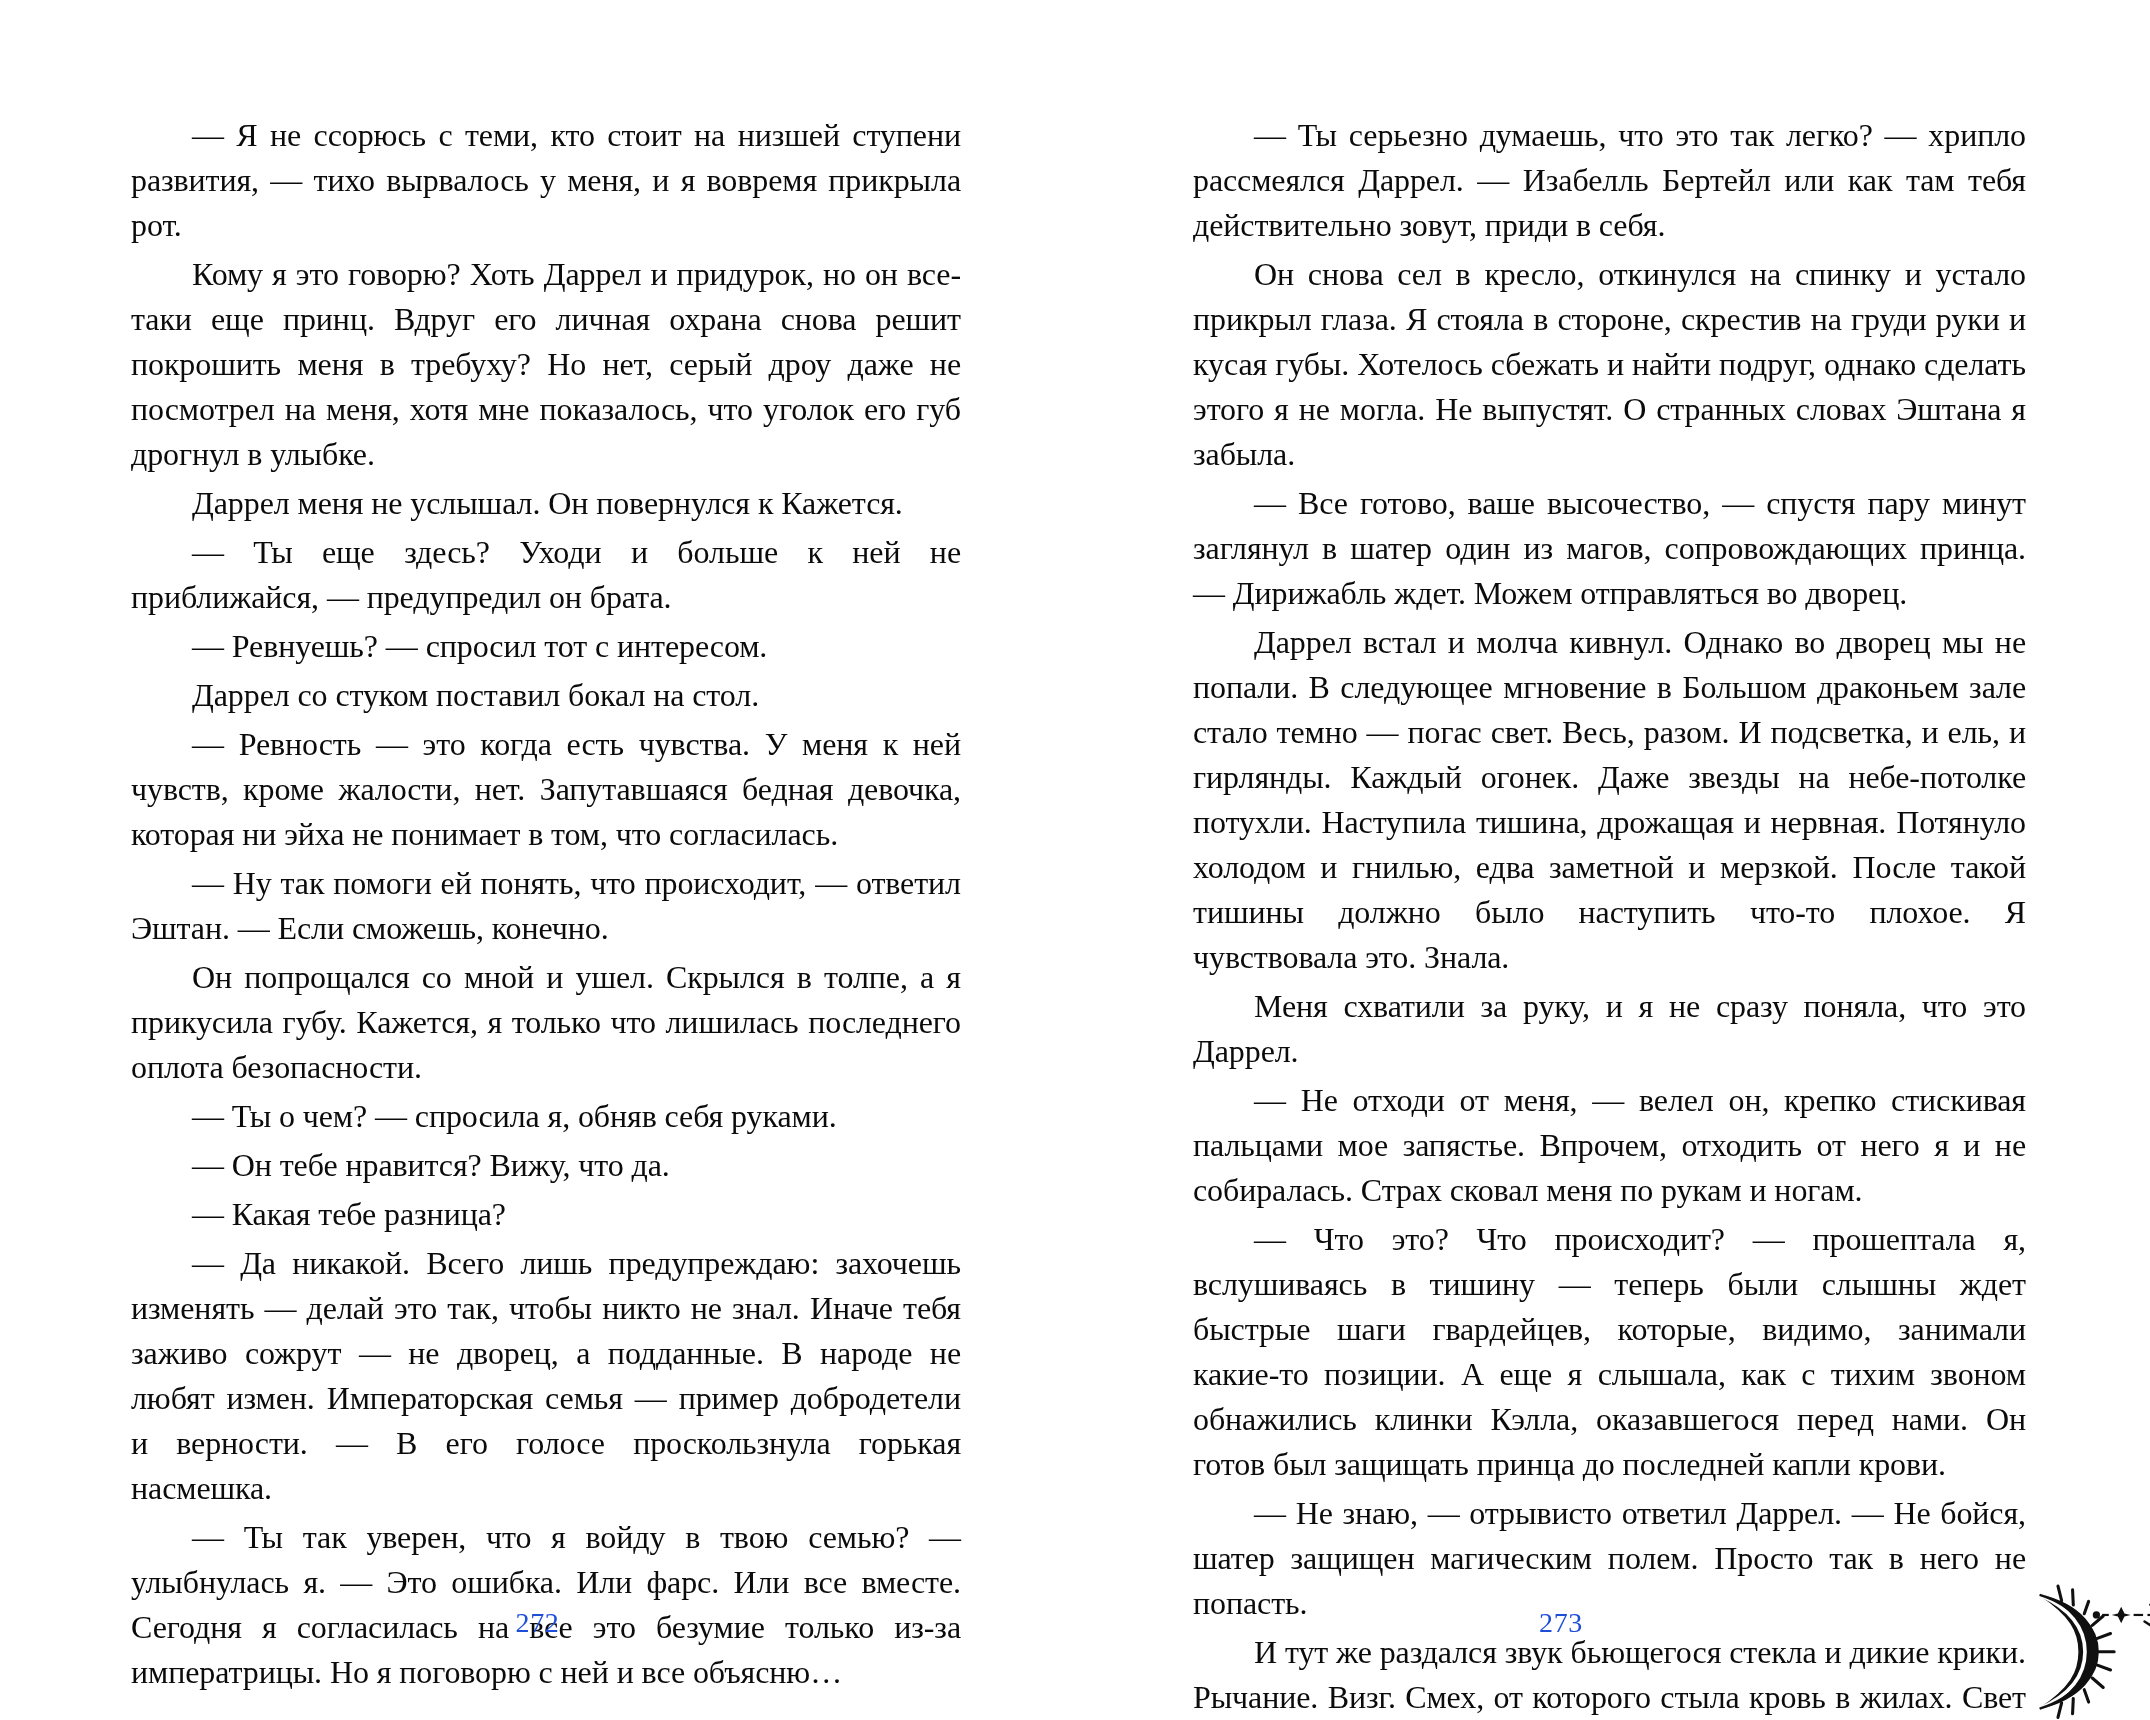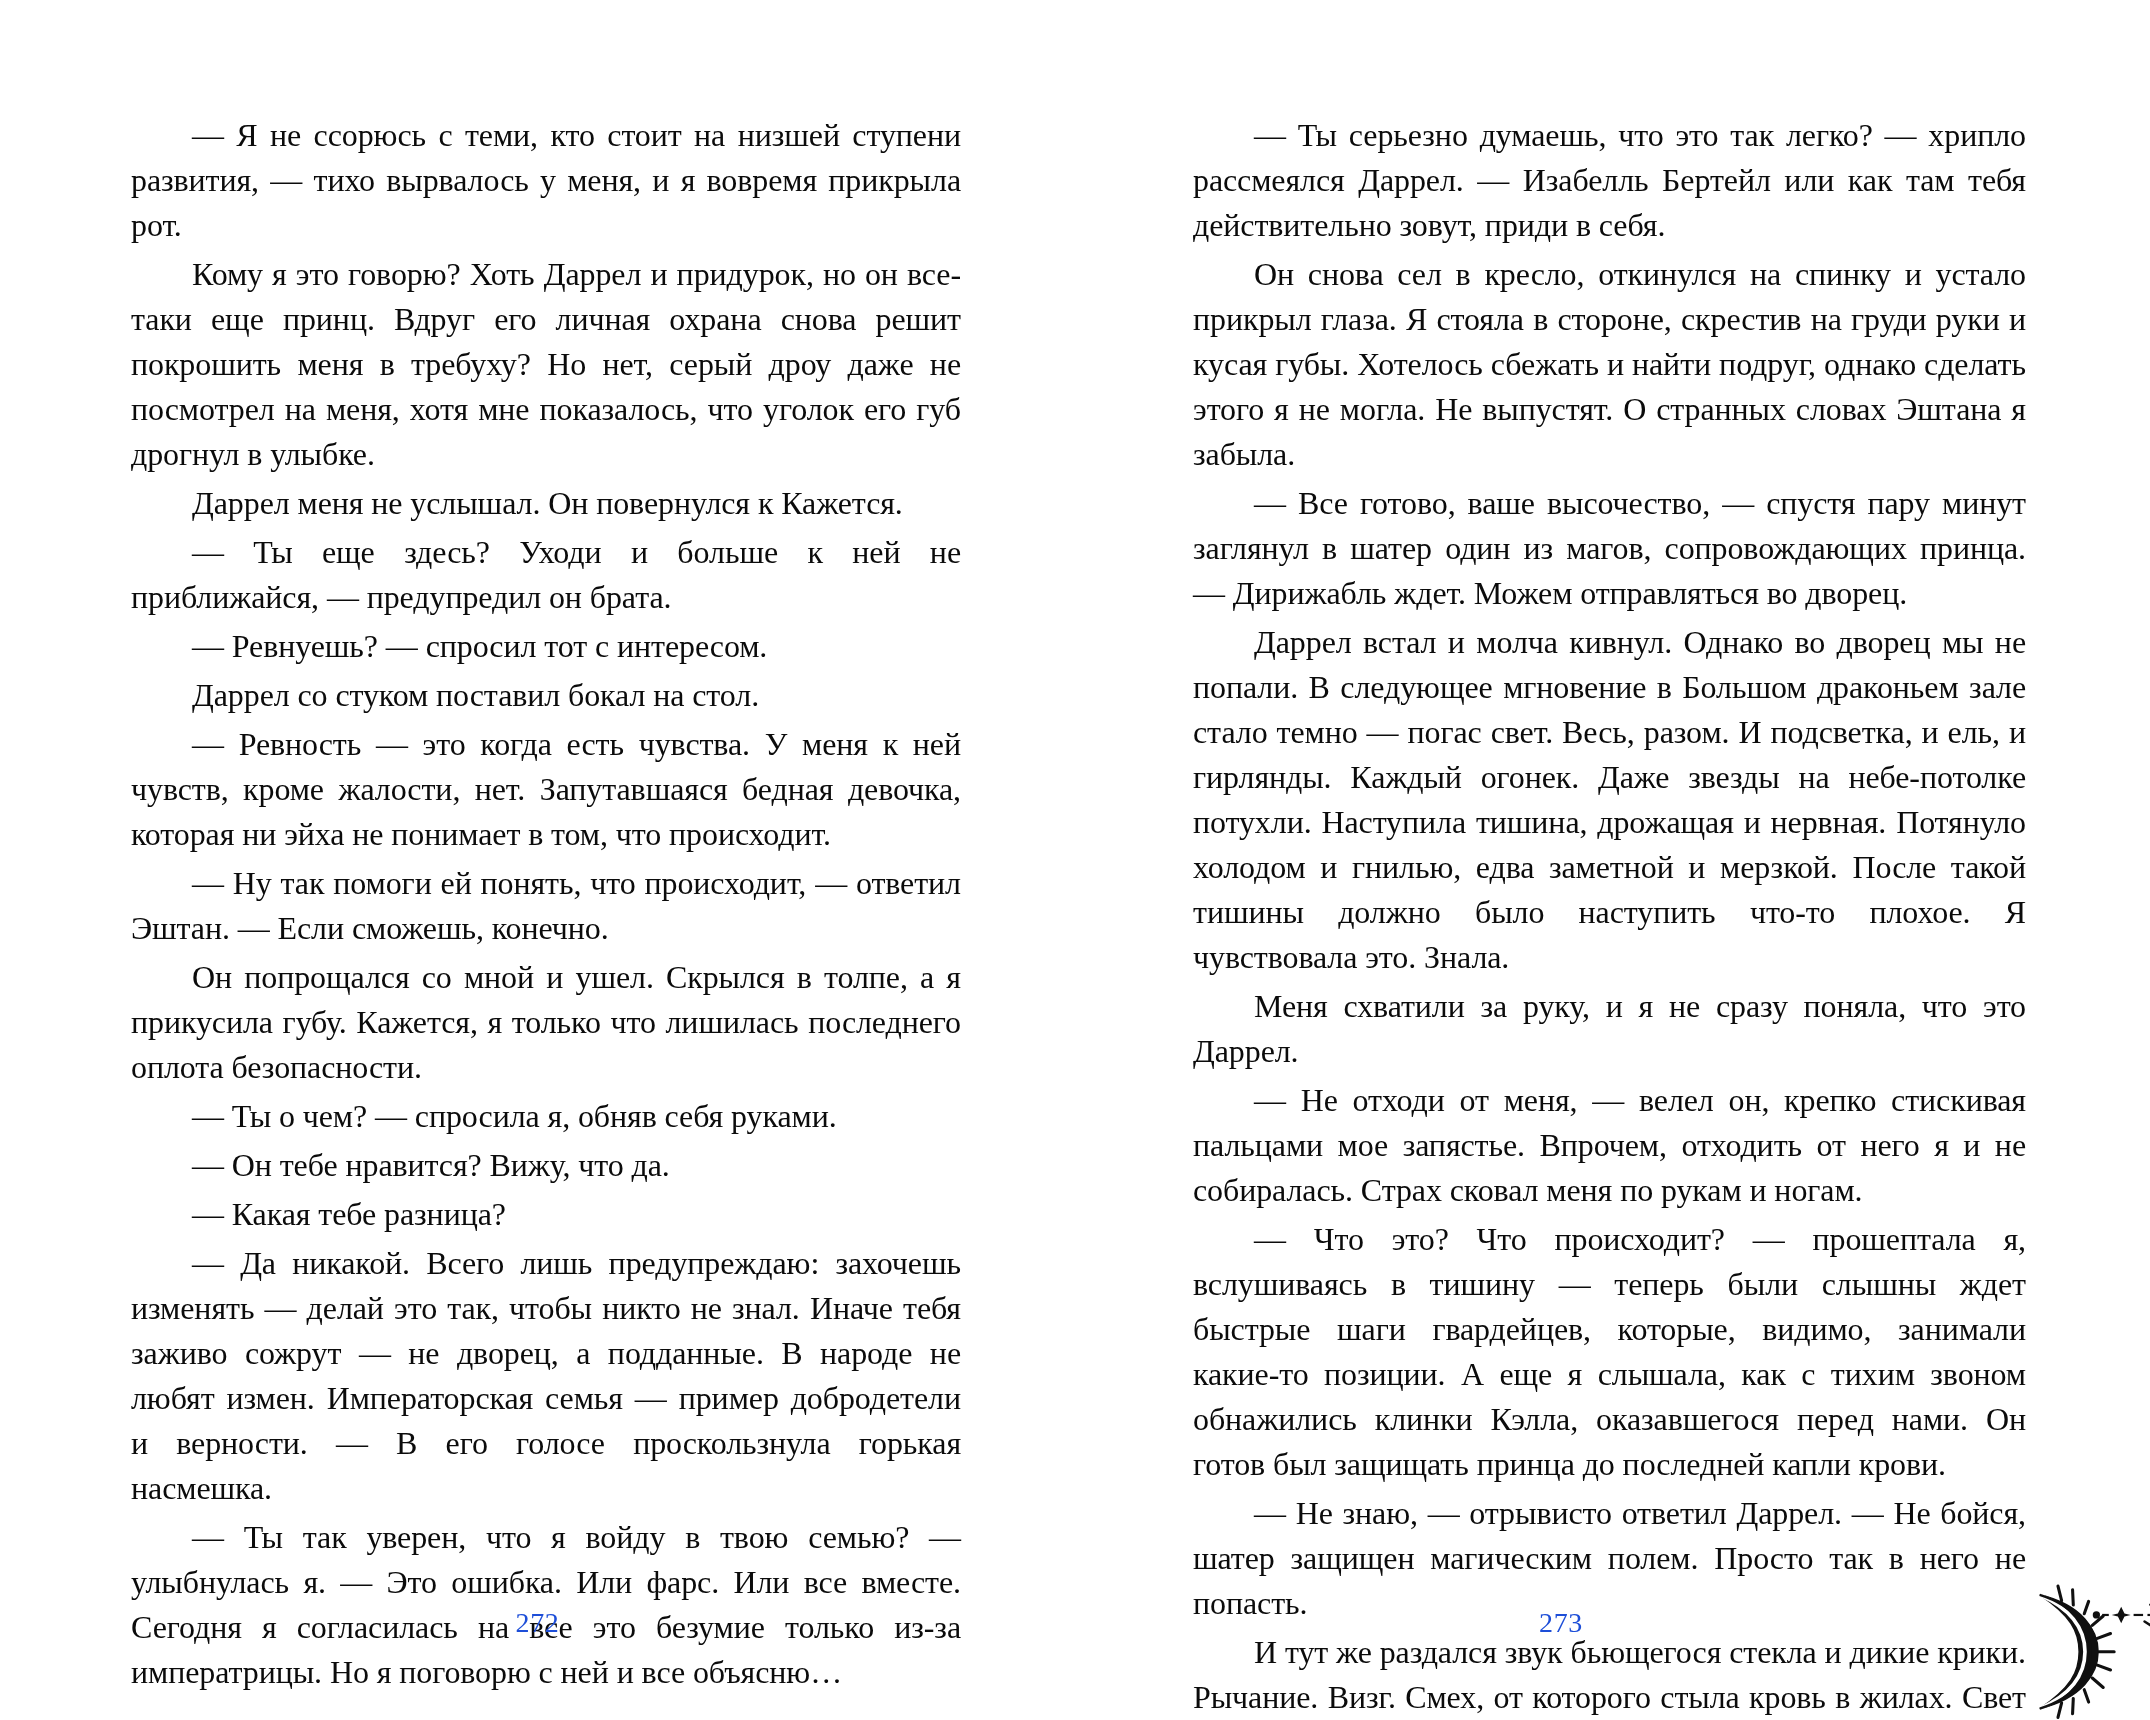--- a/index.html
+++ b/index.html
@@ -104,21 +104,21 @@
 <div class="spread">
 
   <div class="page page-left">
     <div class="textblock">
       <p>— Я не ссорюсь с теми, кто стоит на низшей ступени развития, — тихо вырвалось у меня, и я вовремя прикрыла рот.</p>
       <p>Кому я это говорю? Хоть Даррел и придурок, но он все-таки еще принц. Вдруг его личная охрана снова решит покрошить меня в требуху? Но нет, серый дроу даже не посмотрел на меня, хотя мне показалось, что уголок его губ дрогнул в улыбке.</p>
       <p>Даррел меня не услышал. Он повернулся к Кажется.</p>
       <p>— Ты еще здесь? Уходи и больше к ней не приближайся, — предупредил он брата.</p>
       <p>— Ревнуешь? — спросил тот с интересом.</p>
       <p>Даррел со стуком поставил бокал на стол.</p>
-      <p>— Ревность — это когда есть чувства. У меня к ней чувств, кроме жалости, нет. Запутавшаяся бедная девочка, которая ни эйха не понимает в том, что происходит.</p>
+      <p>— Ревность — это когда есть чувства. У меня к ней чувств, кроме жалости, нет. Запутавшаяся бедная девочка, которая ни эйха не понимает в том, что согласилась.</p>
       <p>— Ну так помоги ей понять, что происходит, — ответил Эштан. — Если сможешь, конечно.</p>
       <p>Он попрощался со мной и ушел. Скрылся в толпе, а я прикусила губу. Кажется, я только что лишилась последнего оплота безопасности.</p>
       <p>— Ты о чем? — спросила я, обняв себя руками.</p>
       <p>— Он тебе нравится? Вижу, что да.</p>
       <p>— Какая тебе разница?</p>
       <p>— Да никакой. Всего лишь предупреждаю: захочешь изменять — делай это так, чтобы никто не знал. Иначе тебя заживо сожрут — не дворец, а подданные. В народе не любят измен. Императорская семья — пример добродетели и верности. — В его голосе проскользнула горькая насмешка.</p>
       <p>— Ты так уверен, что я войду в твою семью? — улыбнулась я. — Это ошибка. Или фарс. Или все вместе. Сегодня я согласилась на все это безумие только из-за императрицы. Но я поговорю с ней и все объясню…</p>
     </div>
 
     <div class="footer">

